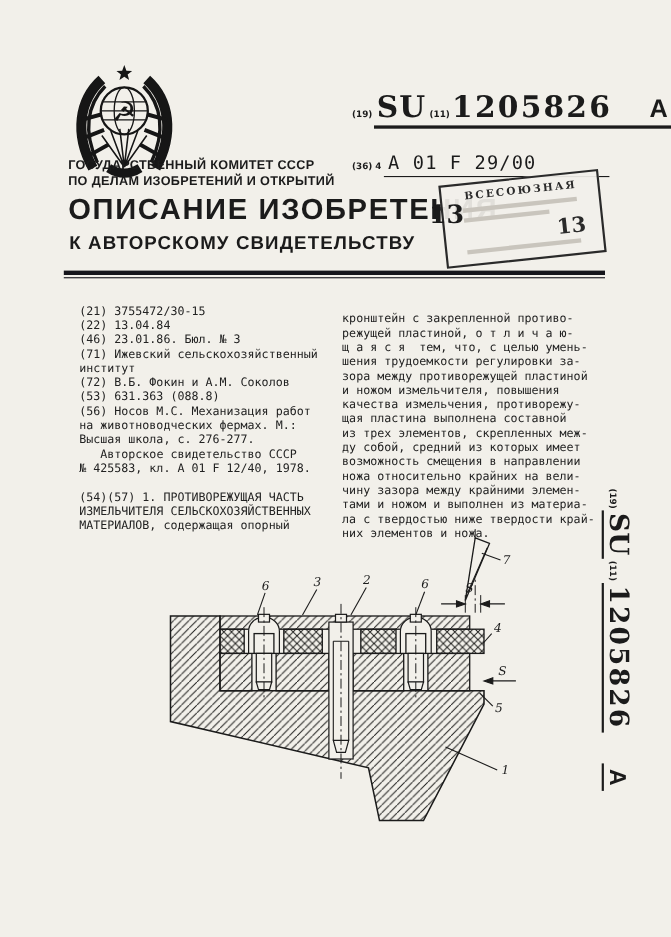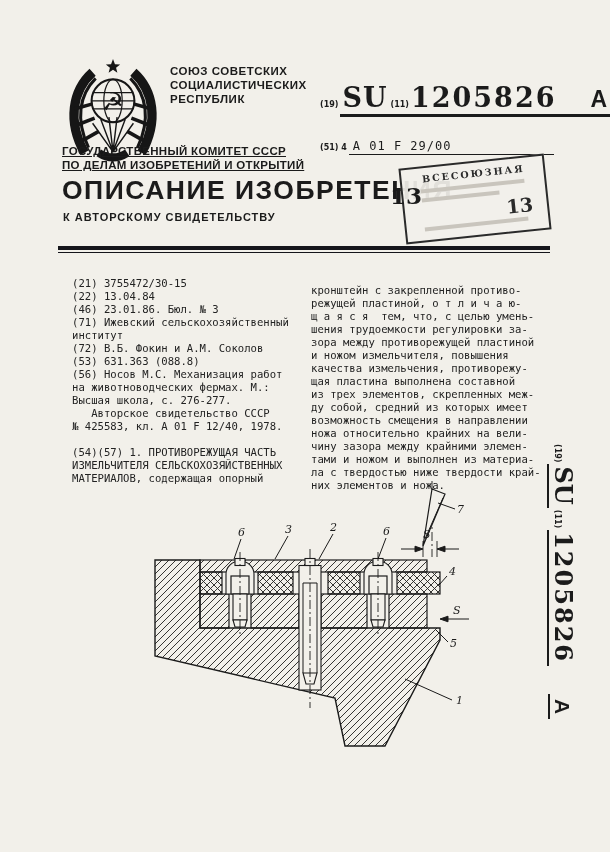--- a/index.html
+++ b/index.html
@@ -15,23 +15,23 @@
   .mono{font-family:"DejaVu Sans Mono","Liberation Mono",monospace;}
   .lines{white-space:pre-wrap;}
   .country{font-size:11.5px;line-height:14px;letter-spacing:0.5px;}
   .committee{font-size:11.5px;line-height:14px;letter-spacing:0.3px;}
   .codes-row{display:flex;align-items:baseline;}
   .codes-underline{display:flex;align-items:baseline;border-bottom:3px solid #1b1b1b;padding:0 4px 1px 2px;}
   .tinycode{font-size:8px;font-weight:bold;margin-right:2px;}
   .su{font-size:27px;letter-spacing:1px;}
   .docnum{font-size:27px;letter-spacing:2px;}
   .kind{font-size:23px;margin-left:34px;}
-  .ipc-underline{display:inline-block;border-bottom:1.5px solid #1b1b1b;min-width:205px;padding:0 2px 1px 4px;font-size:12px;letter-spacing:1px;}
+  .ipc-underline{display:inline-block;border-bottom:1.5px solid #1b1b1b;min-width:205px;padding:0 2px 1px 4px;font-size:17px;letter-spacing:1px;}
   .doc-title{font-size:26.5px;letter-spacing:1.5px;white-space:nowrap;}
-  .doc-subtitle{font-size:11px;letter-spacing:1px;}
+  .doc-subtitle{font-size:17px;letter-spacing:1px;}
   .rule{border-top:4px solid #15151b;border-bottom:1px solid #15151b;height:7px;}
   .col{font-size:10.6px;line-height:13px;letter-spacing:0px;color:#222;}
   .stamp{
     width:146px;height:76px;border:2px solid #2a2a2a;transform:rotate(-6deg);
     background:rgba(242,240,234,0.92);padding:5px 6px 4px 8px;
   }
   .stamp-line1{font-family:"DejaVu Serif",serif;font-weight:bold;font-size:9.5px;letter-spacing:2px;text-align:center;color:#2a2a2a;}
   .faintbar{height:4px;background:#c9c5bd;margin:5px 14px 0 10px;}
   .stamp-13{font-family:"DejaVu Serif",serif;font-weight:bold;font-size:19px;color:#2a2a2a;text-align:right;margin:2px 8px 0 0;}
   .big13{font-family:"DejaVu Serif",serif;font-weight:bold;font-size:23px;color:#1b1b1b;}
@@ -62,39 +62,36 @@
       <path d="M36,93 Q50,102 64,93" stroke-width="8"></path>
       <path d="M50,92 L30,64 M50,92 L38,60 M50,92 L46,58 M50,92 L54,58 M50,92 L62,60 M50,92 L70,64" stroke-width="1.4"></path>
       <circle cx="50" cy="42" r="21" stroke-width="2"></circle>
       <ellipse cx="50" cy="42" rx="9" ry="21" stroke-width="1.2"></ellipse>
       <path d="M31,34 H69 M29,42 H71 M31,50 H69" stroke-width="1.2"></path>
     </g>
     <text x="50" y="51" text-anchor="middle" font-size="24" fill="#161616" font-family="DejaVu Sans">☭</text>
     <polygon points="50,1 51.9,6.2 57,6.5 53,9.6 54.3,14.5 50,11.5 45.7,14.5 47,9.6 43,6.5 48.1,6.2" fill="#161616"></polygon>
   </svg>
 
-  <div class="abs sansb country lines" style="left:170px;top:64px;width:170px;">СОЮЗ СОВЕТСКИХ
-СОЦИАЛИСТИЧЕСКИХ
-РЕСПУБЛИК</div>
-
-  <div class="abs sansb committee lines" style="left:62px;top:144px;width:260px;text-decoration:underline;">ГОСУДАРСТВЕННЫЙ КОМИТЕТ СССР
+
+  <div class="abs sansb committee lines" style="left:62px;top:144px;width:260px;">ГОСУДАРСТВЕННЫЙ КОМИТЕТ СССР
 ПО ДЕЛАМ ИЗОБРЕТЕНИЙ И ОТКРЫТИЙ</div>
 
   <div class="abs codes-row" style="left:320px;top:82px;">
     <span class="tinycode">(19)</span>
     <span class="codes-underline">
       <span class="serifb su">SU</span>
       <span class="tinycode" style="margin-left:3px;">(11)</span>
       <span class="serifb docnum">1205826</span>
       <span class="sansb kind">A</span>
     </span>
   </div>
 
   <div class="abs codes-row" style="left:320px;top:139px;">
-    <span class="tinycode">(51) 4</span>
+    <span class="tinycode">(36) 4</span>
     <span class="ipc-underline mono">A 01 F 29/00</span>
   </div>
 
   <div class="abs sansb doc-title" style="left:62px;top:175px;">ОПИСАНИЕ ИЗОБРЕТЕНИЯ</div>
   <div class="abs sansb doc-subtitle" style="left:63px;top:211px;">К АВТОРСКОМУ СВИДЕТЕЛЬСТВУ</div>
 
   <div class="abs big13" style="left:390px;top:182px;z-index:3;">13</div>
   <div class="abs stamp" style="left:402px;top:161px;z-index:2;">
     <div class="stamp-line1">ВСЕСОЮЗНАЯ</div>
     <div class="faintbar"></div>

